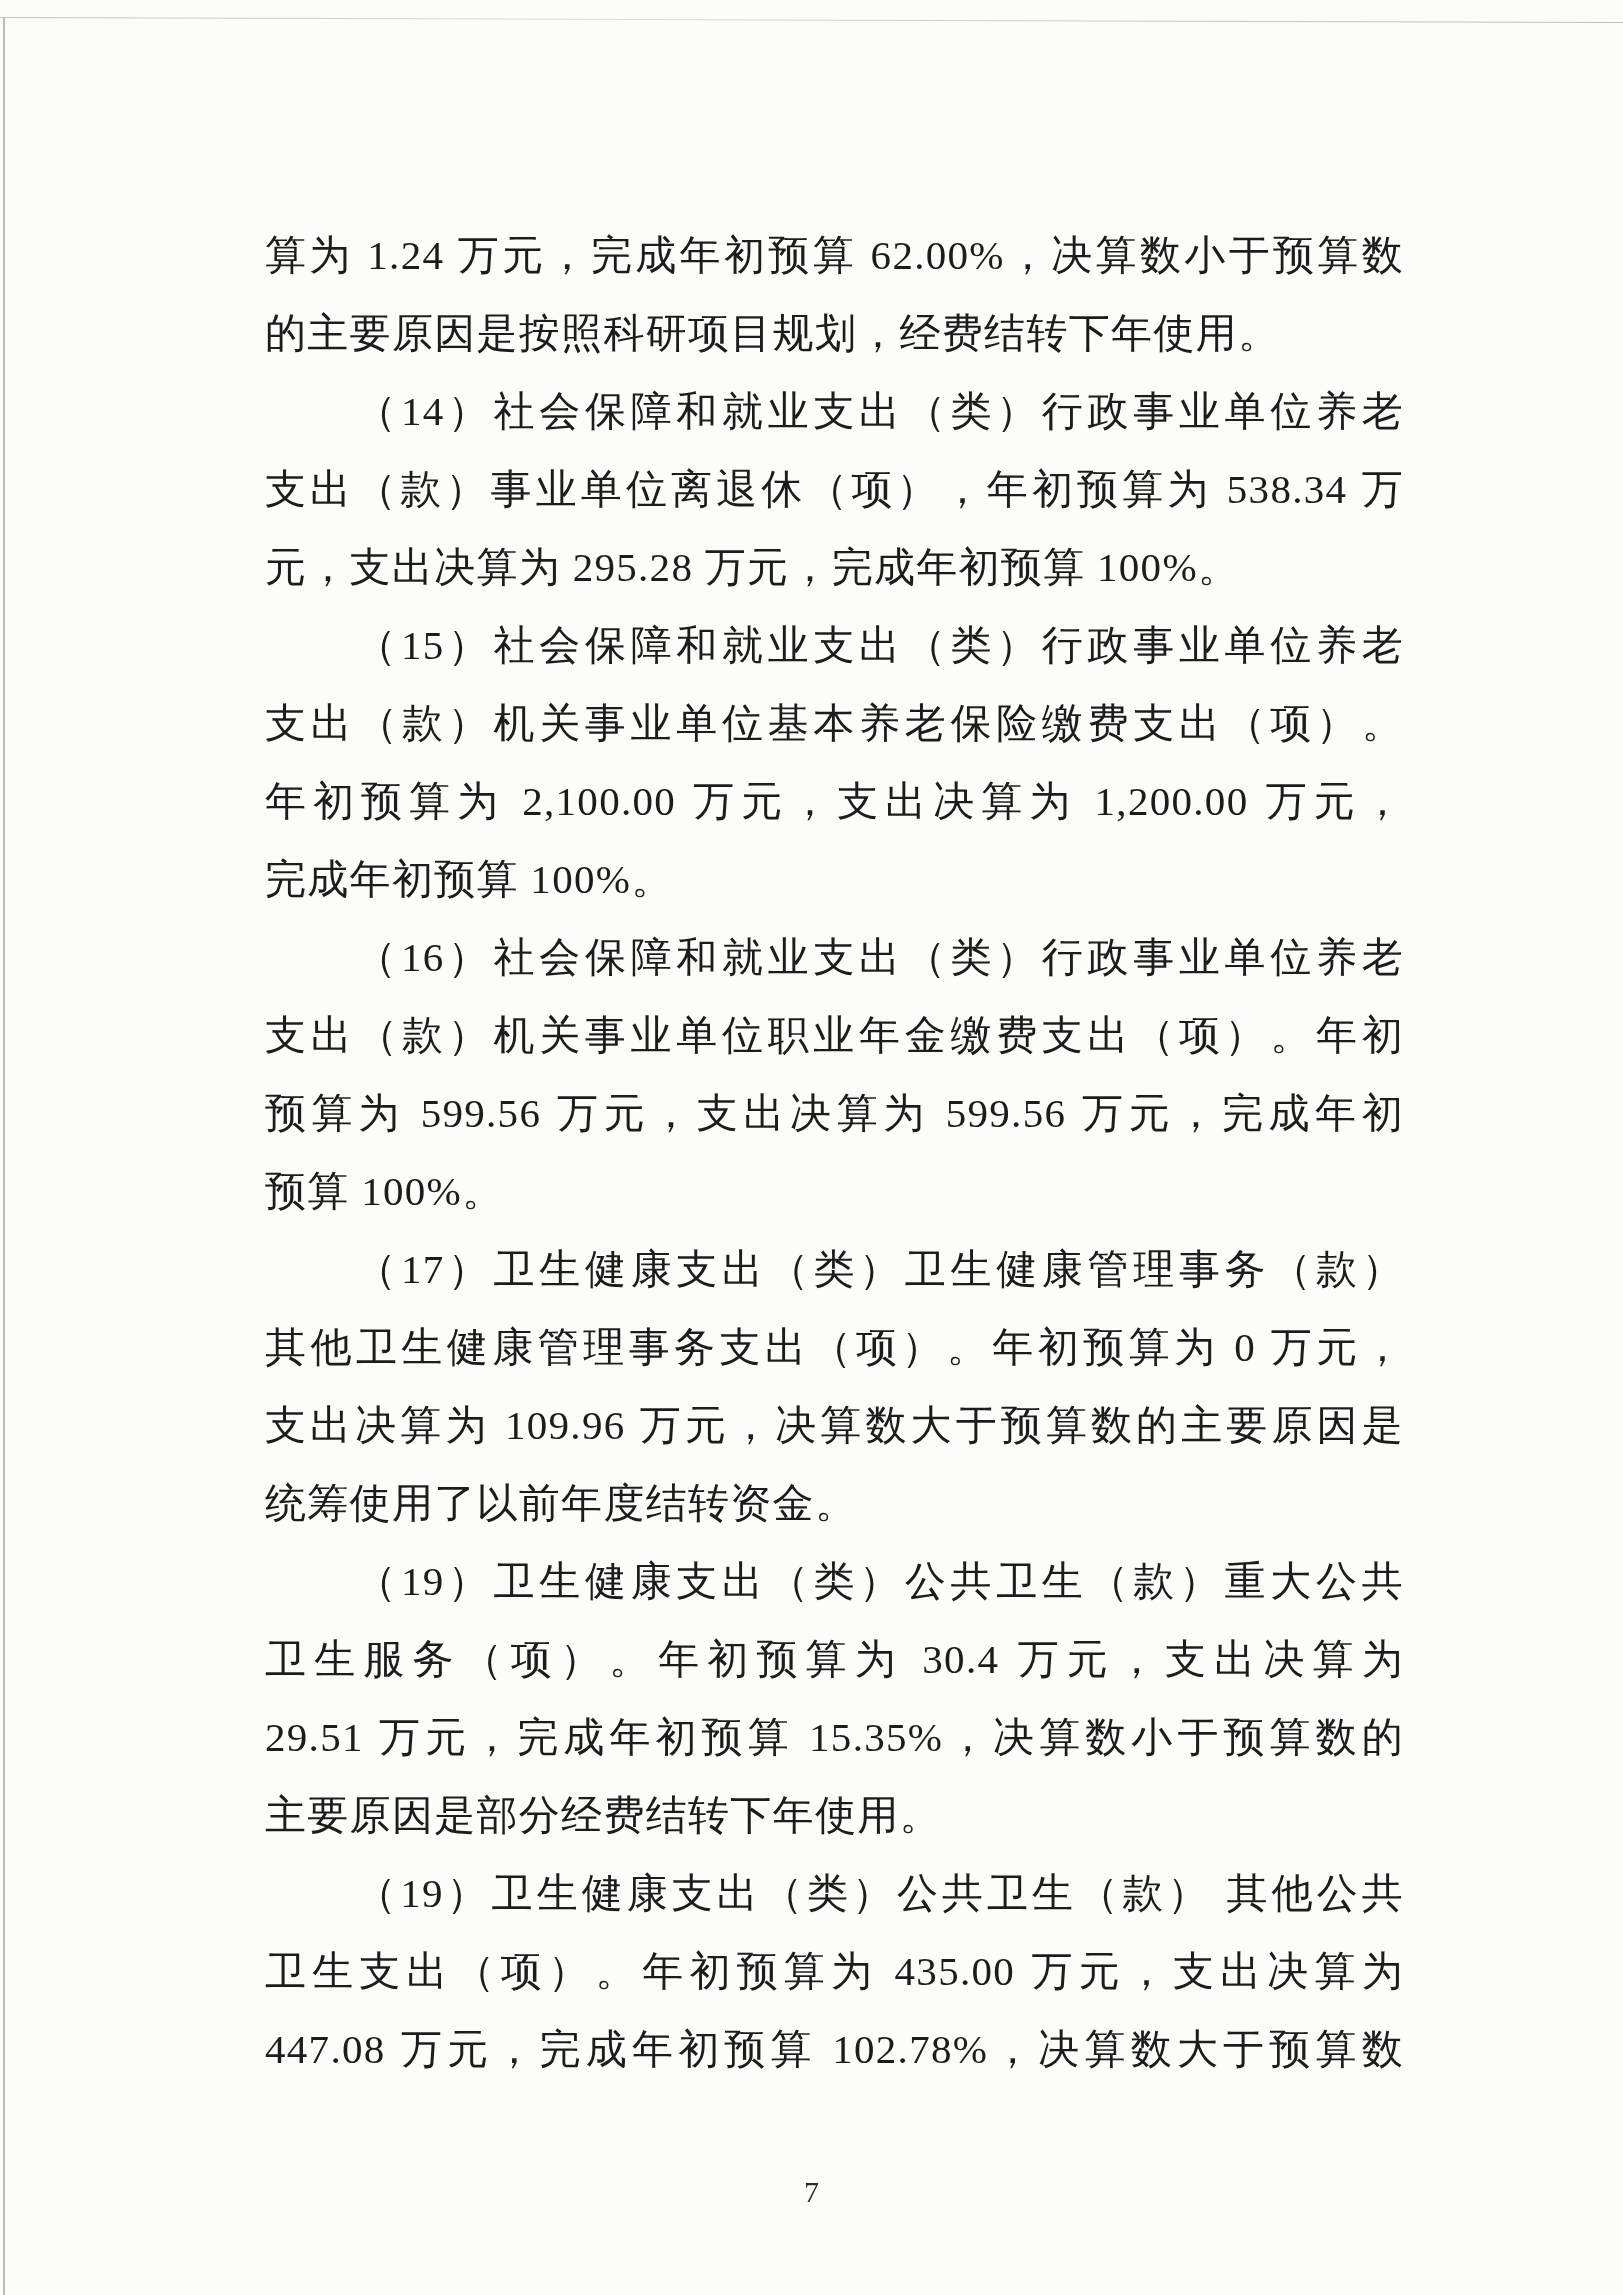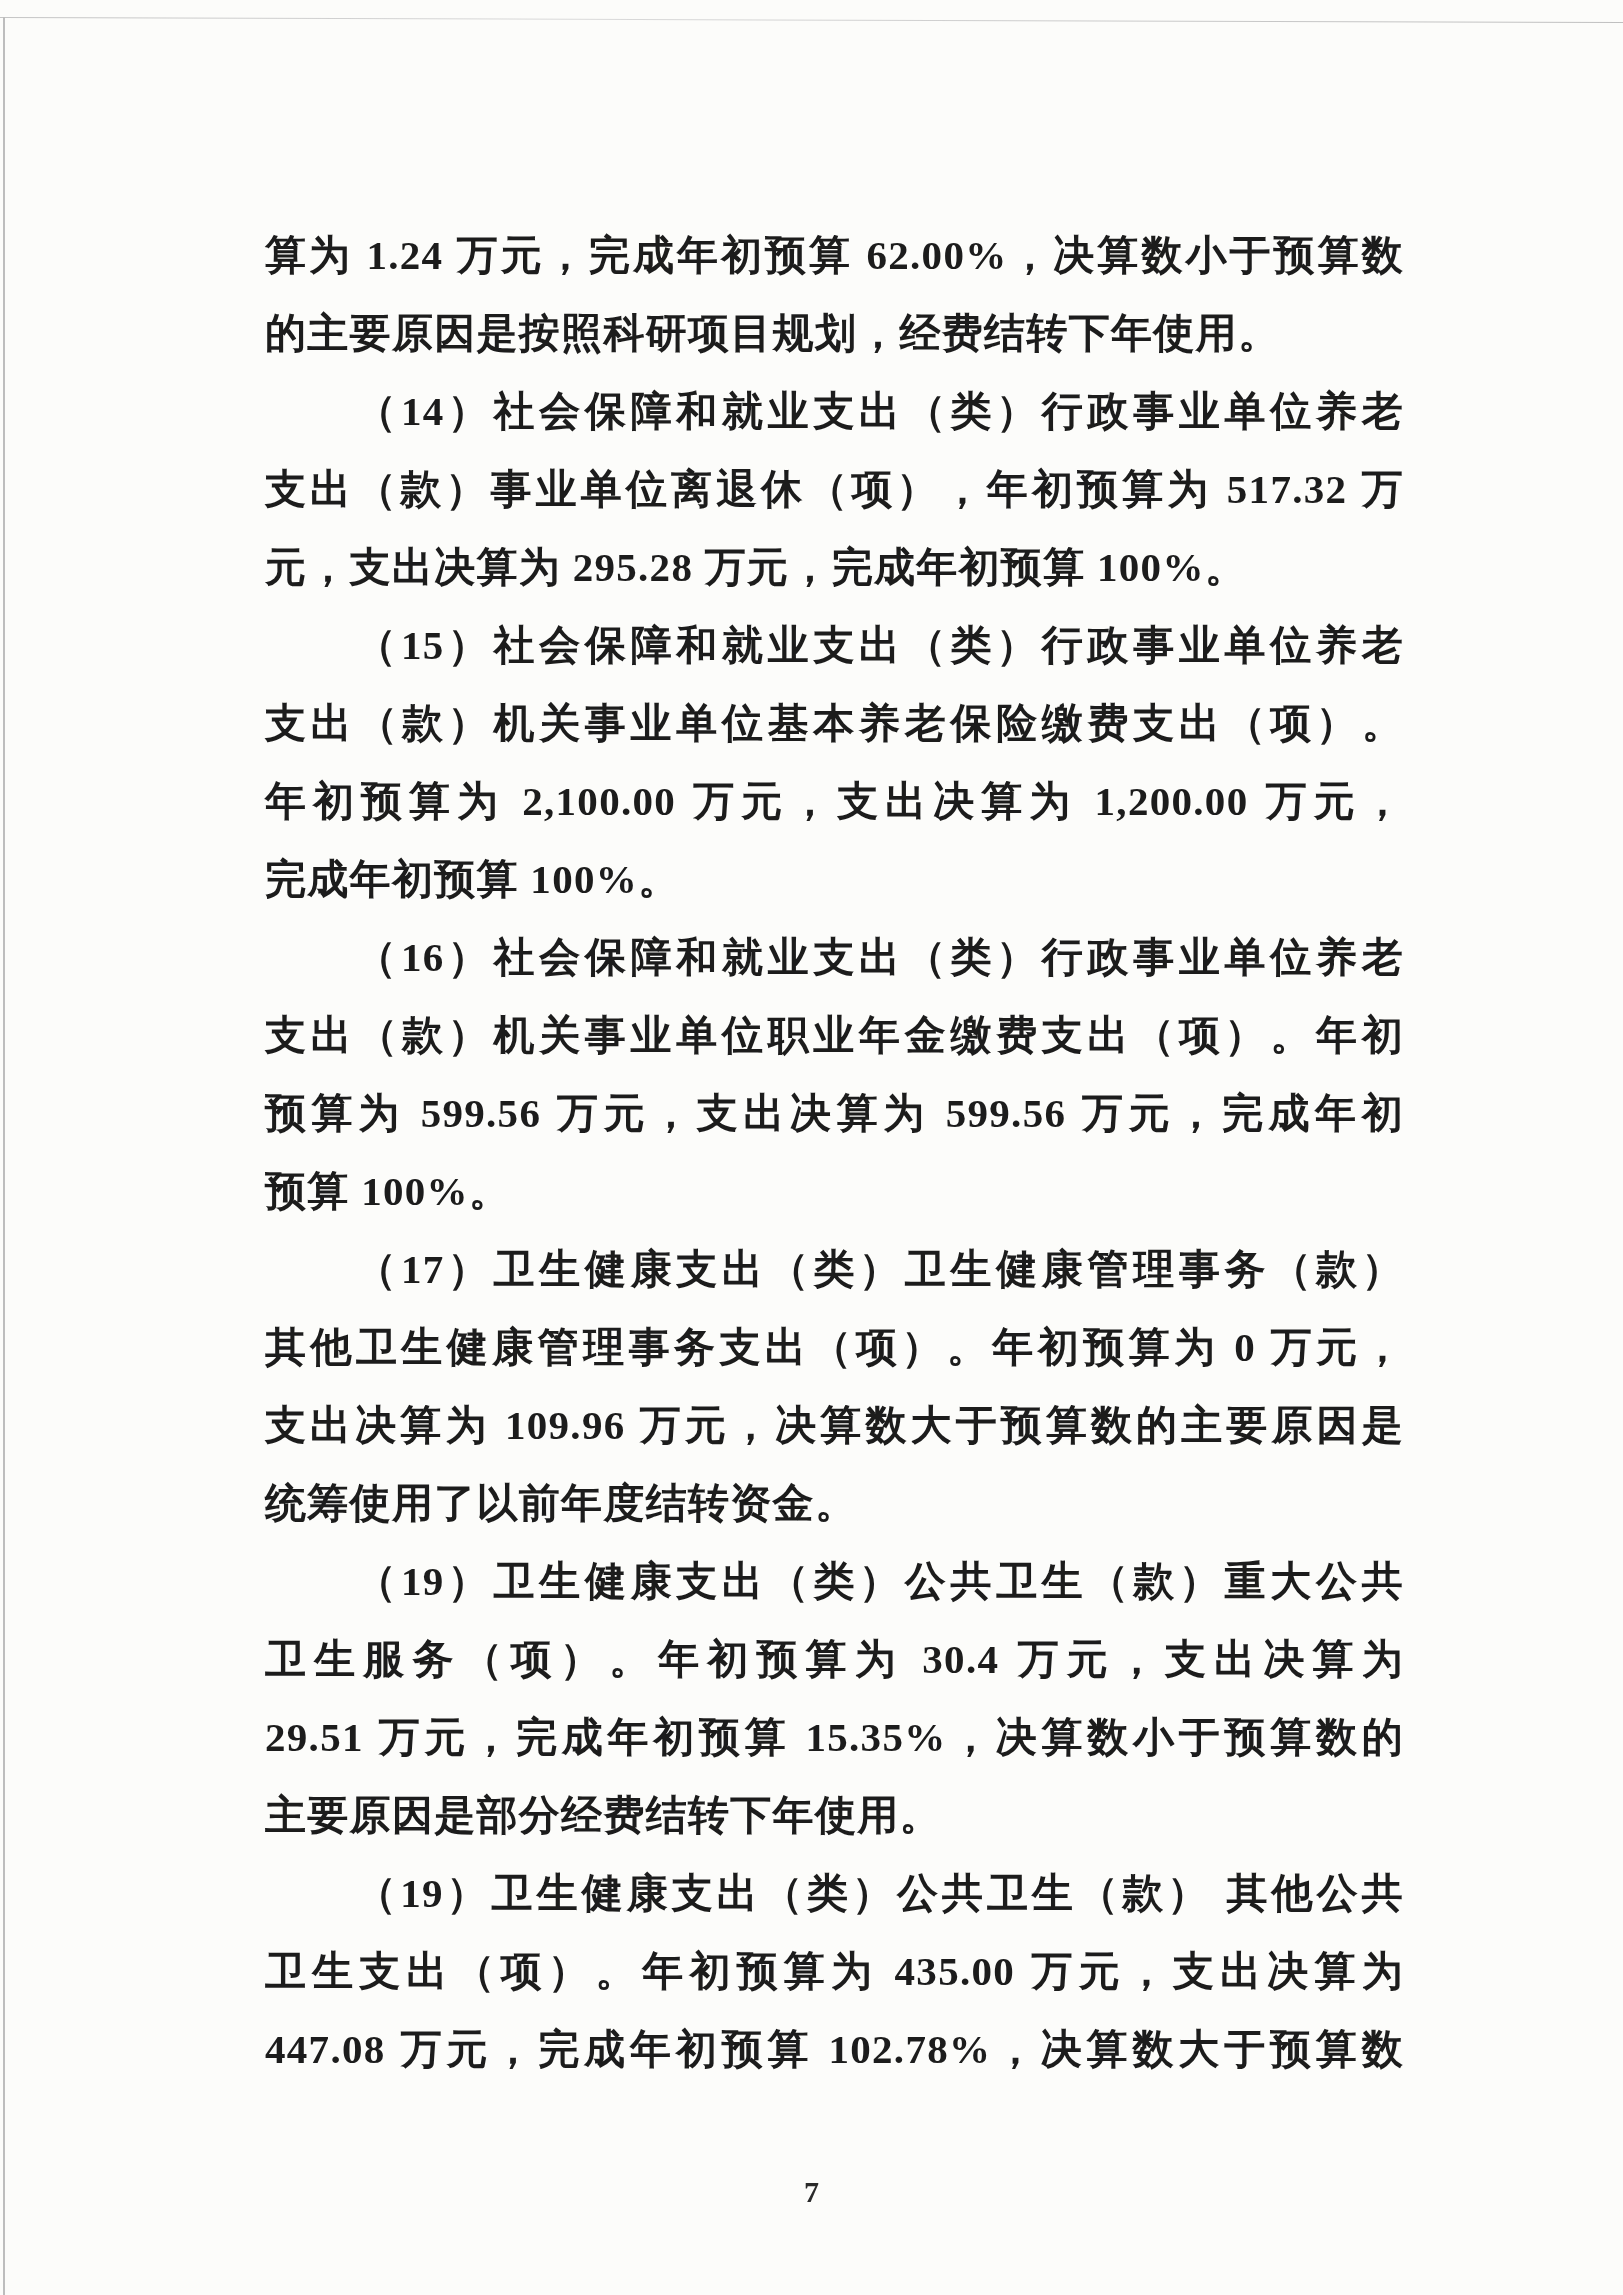--- a/index.html
+++ b/index.html
@@ -7,21 +7,21 @@
     --ink:#1c1c1c;
     --scan-edge:#bdbdbd;
     --page-num:#2a2a2a;
   }
   html,body{margin:0;padding:0;}
   body{
     width:1623px;height:2295px;position:relative;overflow:hidden;
     background:var(--paper);
     font-family:"Liberation Serif","DejaVu Serif",serif;
   }
-  .page{position:absolute;inset:0;font-weight:bold;}
+  .page{position:absolute;inset:0;}
   .scan-edge-top{
     position:absolute;left:0;top:17px;width:1649px;height:1.3px;
     background:linear-gradient(to right,#c4c4c4 0%,#dadada 35%,#c9c9c9 70%,#bfbfbf 100%);
     transform:rotate(0.18deg);transform-origin:left center;
   }
   .scan-edge-left{
     position:absolute;left:3.3px;top:17px;width:1.3px;height:2278px;
     background:var(--scan-edge);
   }
   .text-body{
@@ -49,21 +49,21 @@
 </head>
 <body>
 
 <div class="page">
   <div class="scan-edge-top"></div>
   <div class="scan-edge-left"></div>
   <div class="text-body">
       <div class="line">算为 1.24 万元，完成年初预算 62.00%，决算数小于预算数</div>
       <div class="line para-end">的主要原因是按照科研项目规划，经费结转下年使用。</div>
       <div class="line indent">（14）社会保障和就业支出（类）行政事业单位养老</div>
-      <div class="line">支出（款）事业单位离退休（项），年初预算为 517.32 万</div>
+      <div class="line">支出（款）事业单位离退休（项），年初预算为 538.34 万</div>
       <div class="line para-end">元，支出决算为 295.28 万元，完成年初预算 100%。</div>
       <div class="line indent">（15）社会保障和就业支出（类）行政事业单位养老</div>
       <div class="line">支出（款）机关事业单位基本养老保险缴费支出（项）。</div>
       <div class="line">年初预算为 2,100.00 万元，支出决算为 1,200.00 万元，</div>
       <div class="line para-end">完成年初预算 100%。</div>
       <div class="line indent">（16）社会保障和就业支出（类）行政事业单位养老</div>
       <div class="line">支出（款）机关事业单位职业年金缴费支出（项）。年初</div>
       <div class="line">预算为 599.56 万元，支出决算为 599.56 万元，完成年初</div>
       <div class="line para-end">预算 100%。</div>
       <div class="line indent">（17）卫生健康支出（类）卫生健康管理事务（款）</div>

